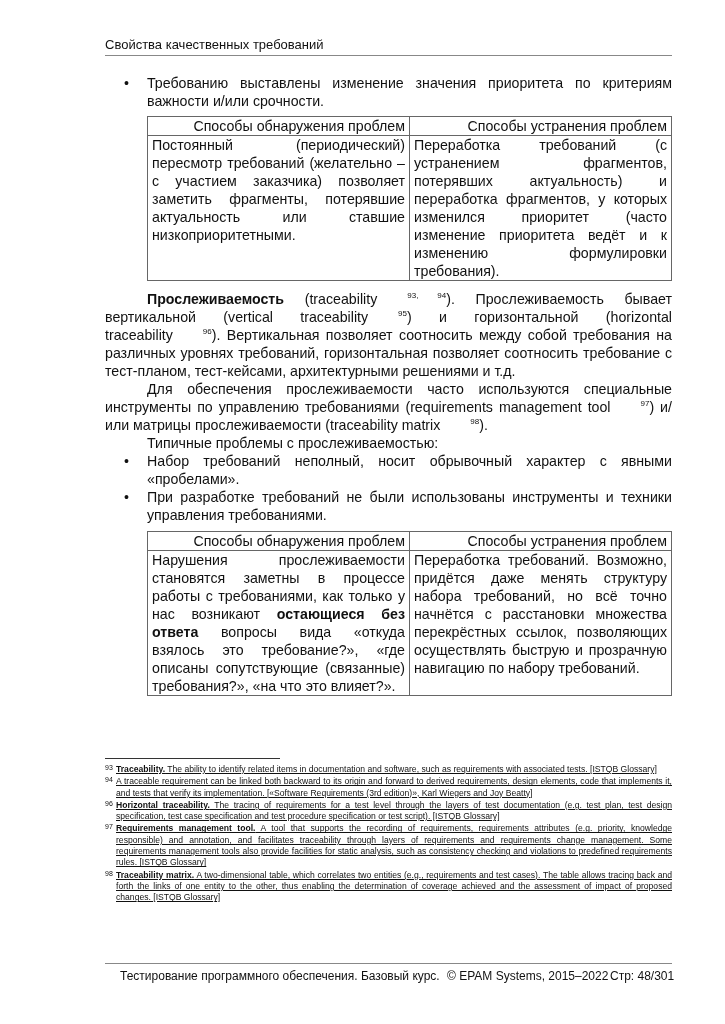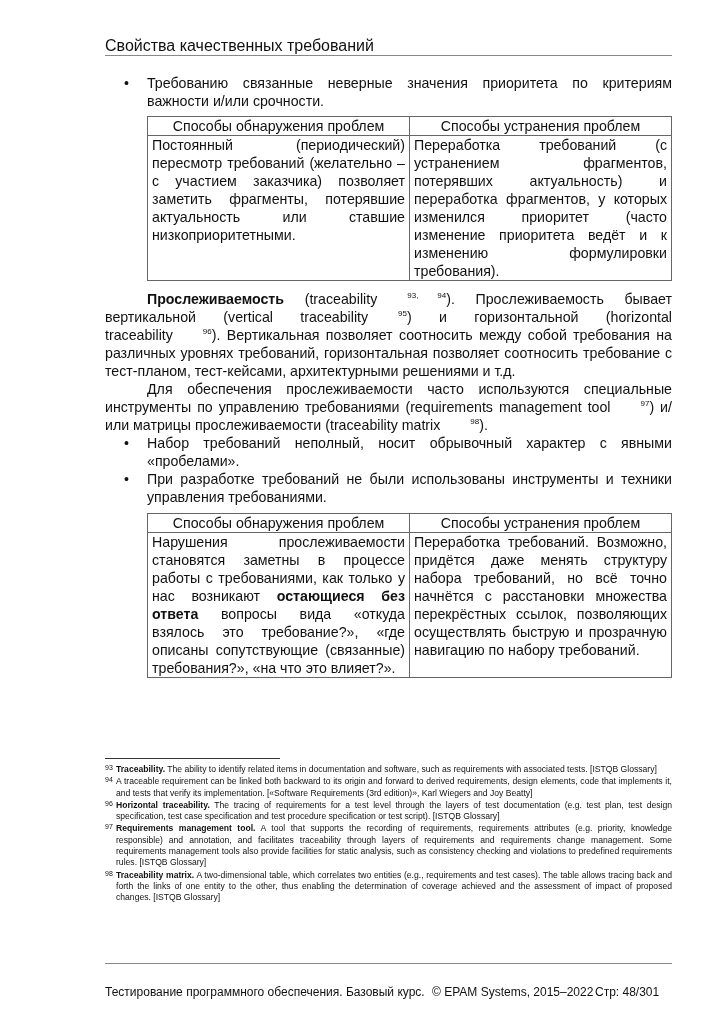--- a/index.html
+++ b/index.html
@@ -1,47 +1,47 @@
 <!DOCTYPE html>
 <html><head>
 <meta charset="utf-8">
 <style>
   html, body { margin:0; padding:0; background:#fff; }
   body { width:725px; height:1024px; position:relative; overflow:hidden;
          font-family:"Liberation Sans", sans-serif; color:#111; }
-  .hdr { position:absolute; left:105px; top:37px; font-size:16px; }
+  .hdr { position:absolute; left:105px; top:37px; font-size:13px; }
   .hdr-line { position:absolute; left:105px; top:55px; width:567px; height:1px; background:#888; }
   .content { position:absolute; left:105px; top:74px; width:567px; font-size:14.2px; line-height:18px; }
   ul.b { list-style:none; margin:0; padding:0; }
   ul.b li { position:relative; padding-left:42px; text-align:justify; }
   ul.b li::before { content:"•"; position:absolute; left:19px; top:0; }
   table.t { border-collapse:collapse; margin-left:42px; width:525px; margin-top:4px; }
   table.t td, table.t th { border:1px solid #666; padding:0 4px; vertical-align:top;
         font-weight:normal; text-align:justify; width:50%; }
-  table.t th { text-align:center; }
+  table.t th { text-align:right; }
   p { margin:0; text-align:justify; }
   p.ind { text-indent:42px; }
   sup { font-size:8px; line-height:0;margin-left:30px; }
   .fn-line { position:absolute; left:105px; top:758px; width:175px; height:1px; background:#333; }
   .fns { position:absolute; left:105px; top:764px; width:567px; font-size:8.6px; line-height:11.3px; }
-  .fn { position:relative; padding-left:11px; text-align:justify; margin-bottom:1px; }
+  .fn { position:relative; padding-left:11px; text-align:justify; margin-bottom:1px;text-decoration:underline; }
   .fn .n { position:absolute; left:0; top:-2px; font-size:7px; }
   .ftr-line { position:absolute; left:105px; top:963px; width:567px; height:1px; background:#888; }
   .ftr { position:absolute; left:105px; top:969px; width:567px; font-size:12px; }
-  .ftr span { position:absolute; top:16px; white-space:nowrap; }
+  .ftr span { position:absolute; top:0; white-space:nowrap;margin-left:15px; }
 </style>
 </head>
 <body>
 
 <div class="hdr">Свойства качественных требований</div>
 <div class="hdr-line"></div>
 
 <div class="content">
   <ul class="b">
-    <li>Требованию связанные неверные значения приоритета по критериям важности и/или срочности.</li>
+    <li>Требованию выставлены изменение значения приоритета по критериям важности и/или срочности.</li>
   </ul>
 
   <table class="t" style="margin-top:6px;">
     <tbody>
         <tr>
       <th>Способы обнаружения проблем</th>
       <th>Способы устранения проблем</th>
     </tr>
     <tr>
       <td>Постоянный (периодический) пересмотр требований (желательно – с участием заказчика) позволяет заметить фрагменты, потерявшие актуальность или ставшие низкоприоритетными.</td>
@@ -51,20 +51,21 @@
     </table>
 
   <p class="ind" style="margin-top:9px;">
     <b>Прослеживаемость</b><span> (traceability</span><sup>93, 94</sup><span>). Прослеживаемость бывает вертикальной (vertical traceability</span><sup>95</sup><span>) и горизонтальной (horizontal traceability</span><sup>96</sup><span>). Вертикальная позволяет соотносить между собой требования на различных уровнях требований, горизонтальная позволяет соотносить требование с тест-планом, тест-кейсами, архитектурными решениями и т.д.</span>
   </p>
 
   <p class="ind">
     <span>Для обеспечения прослеживаемости часто используются специальные инструменты по управлению требованиями (requirements management tool</span><sup>97</sup><span>) и/или матрицы прослеживаемости (traceability matrix</span><sup>98</sup><span>).</span>
   </p>
 
+  <p class="ind">Типичные проблемы с прослеживаемостью:</p>
 
   <ul class="b">
     <li>Набор требований неполный, носит обрывочный характер с явными «пробелами».</li>
     <li>При разработке требований не были использованы инструменты и техники управления требованиями.</li>
   </ul>
 
   <table class="t" style="margin-top:7px;">
     <tbody>
         <tr>
       <th>Способы обнаружения проблем</th>

